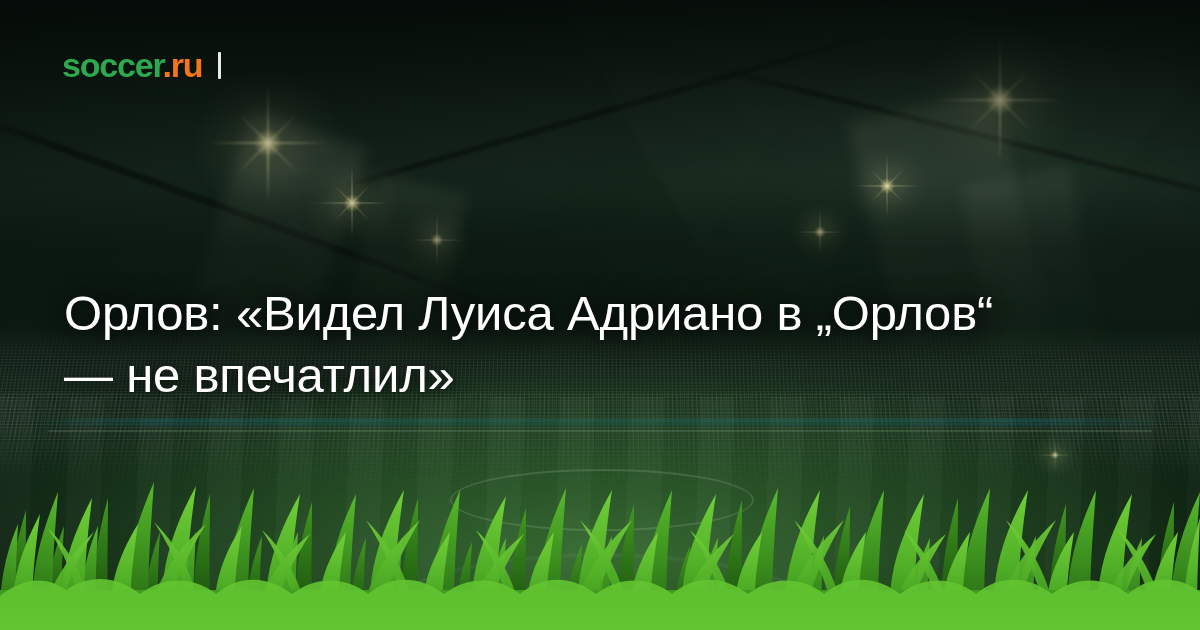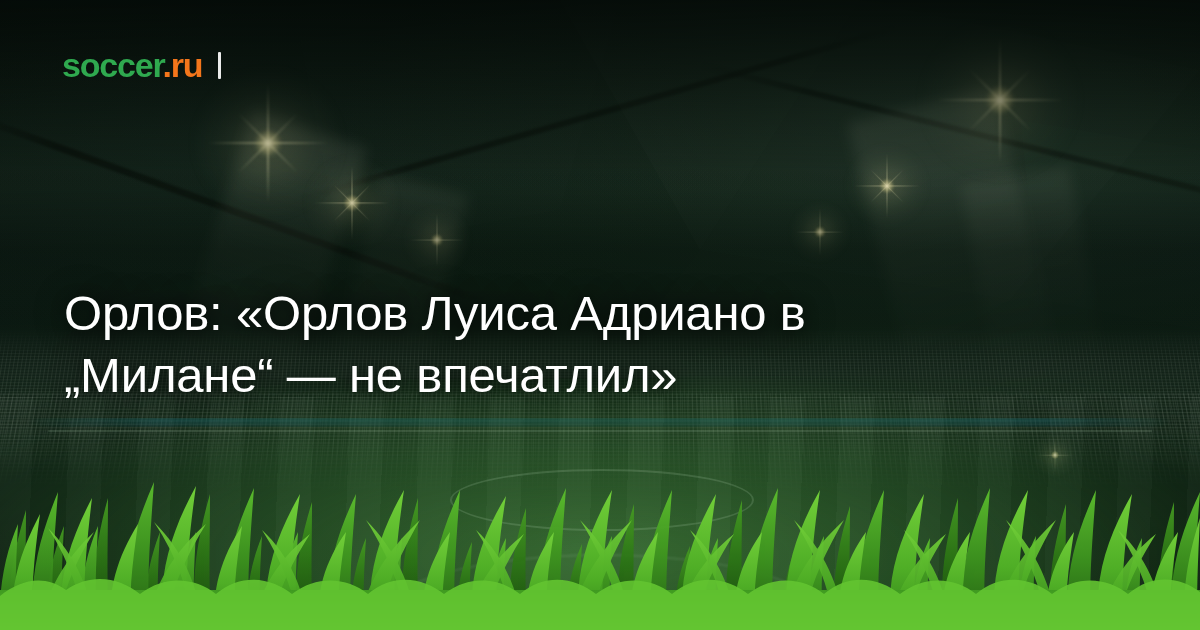--- a/index.html
+++ b/index.html
@@ -525,15 +525,15 @@
     </svg>
   </div>
 
   <div class="header">
     <div class="logo">
       <span class="word">soccer</span><span class="tld">.ru</span>
     </div>
     <div class="divider"></div>
   </div>
 
-  <h1 class="headline">Орлов: «Орлов Луиса Адриано в „Милане“ — не впечатлил»</h1>
+  <h1 class="headline">Орлов: «Видел Луиса Адриано в „Орлов“ — не впечатлил»</h1>
 
 </div>
 
 </body></html>

